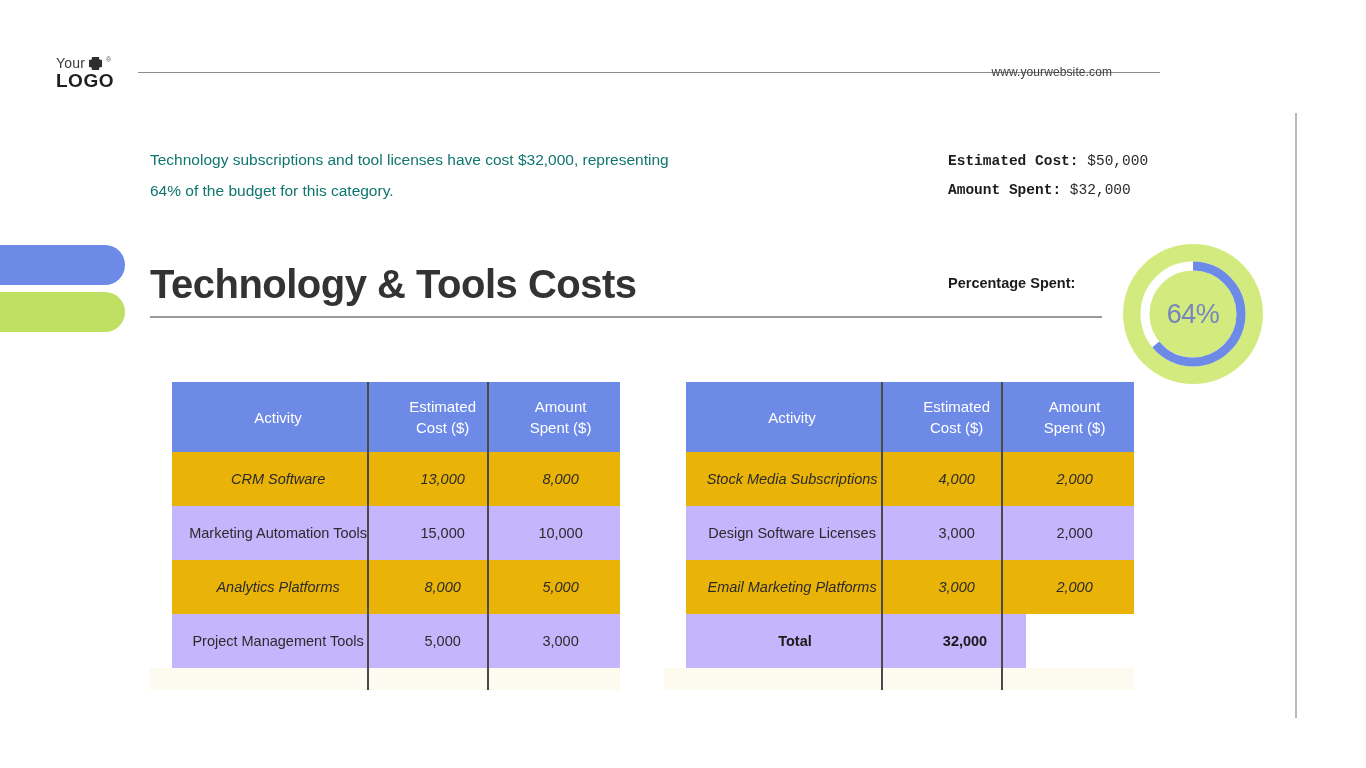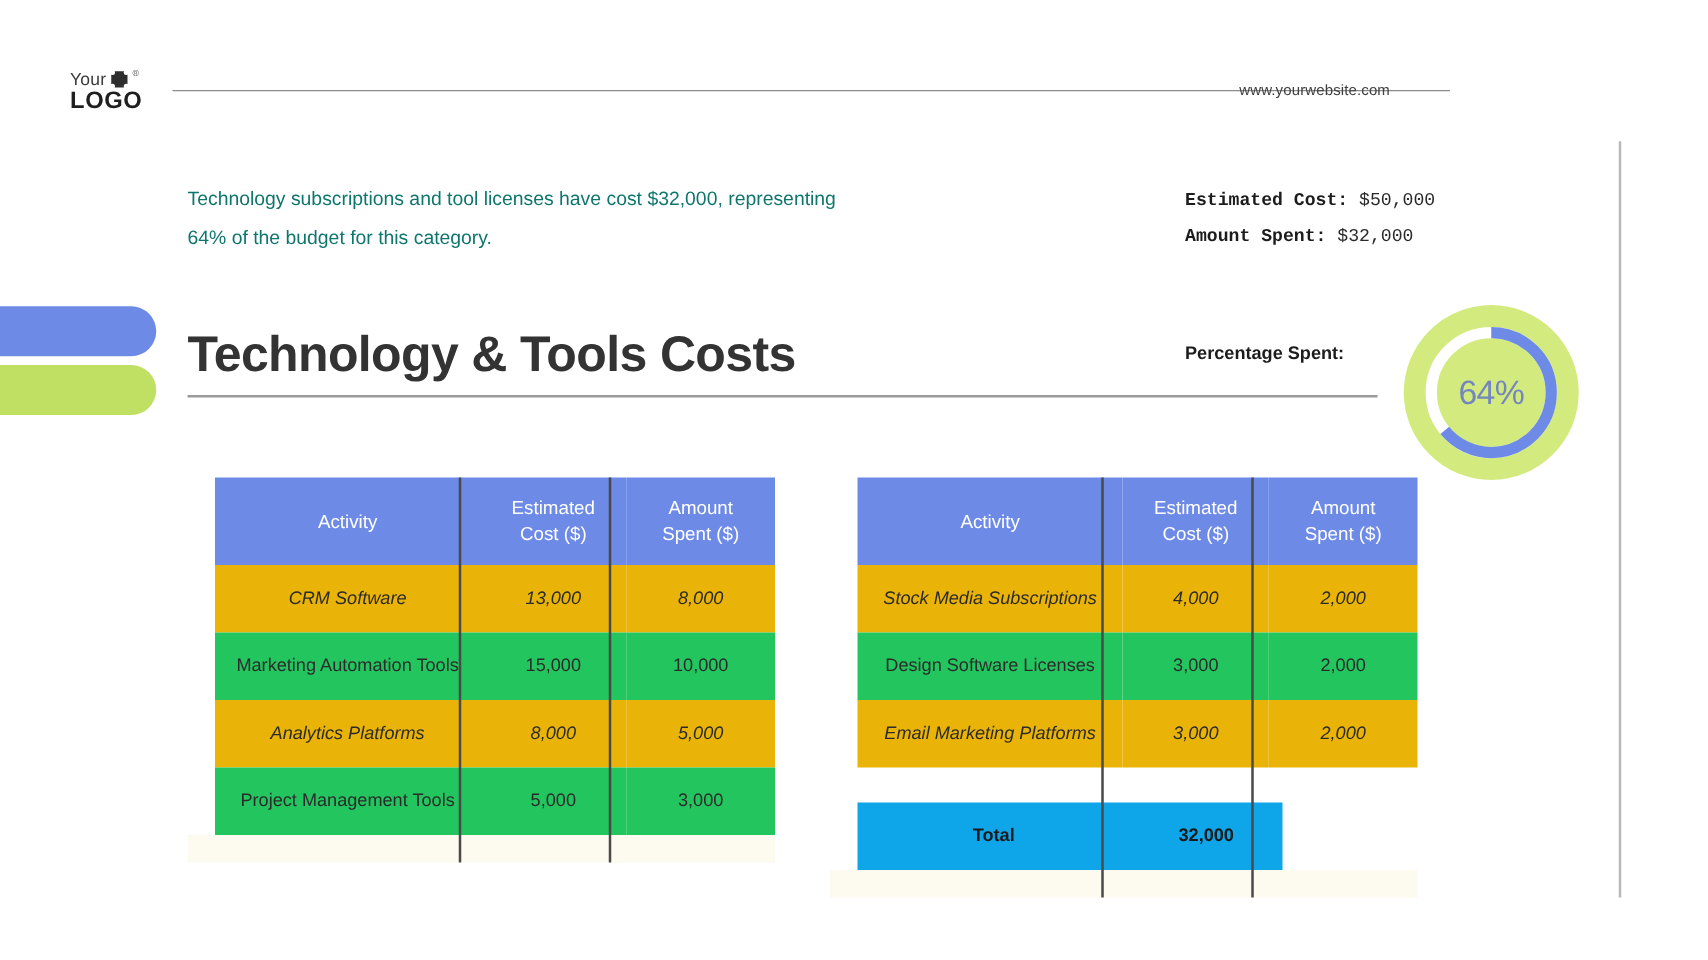--- a/index.html
+++ b/index.html
@@ -101,23 +101,23 @@
     padding:14px 6px; line-height:21px;
   }
   .tcell{
     display:flex; align-items:center; justify-content:center; text-align:center;
     font-size:14.5px; color:#2b2b2b; line-height:21px;
     padding:10px 6px; min-height:54px;
   }
   .c-activity{ width:218px; }
   .c-est{ width:120px; }
   .c-spent{ width:122px; }
-  .row-alt .tcell{ background:#22c55e; }
+  .row-alt .tcell{ background:#c4b5fd; }
   .row-plain .tcell{ background:#eab308;font-style:italic; }
-  .row-total .tcell{ background:#0ea5e9; font-weight:bold; color:#1a1a1a;margin-top:28px; }
+  .row-total .tcell{ background:#c4b5fd; font-weight:bold; color:#1a1a1a; }
   .divider{
     position:absolute; top:0; bottom:0; width:2px; background:#4a4a4a;
   }
   .div1{ left:217px; }
   .div2{ left:337px; }
   .tfoot-stub{ height:22px; position:relative; }
   .tfoot-stub .stub-bg{ position:absolute; left:0; right:0; top:0; bottom:0; background:#fdfaf0; }
 </style>
 </head>
 <body>

